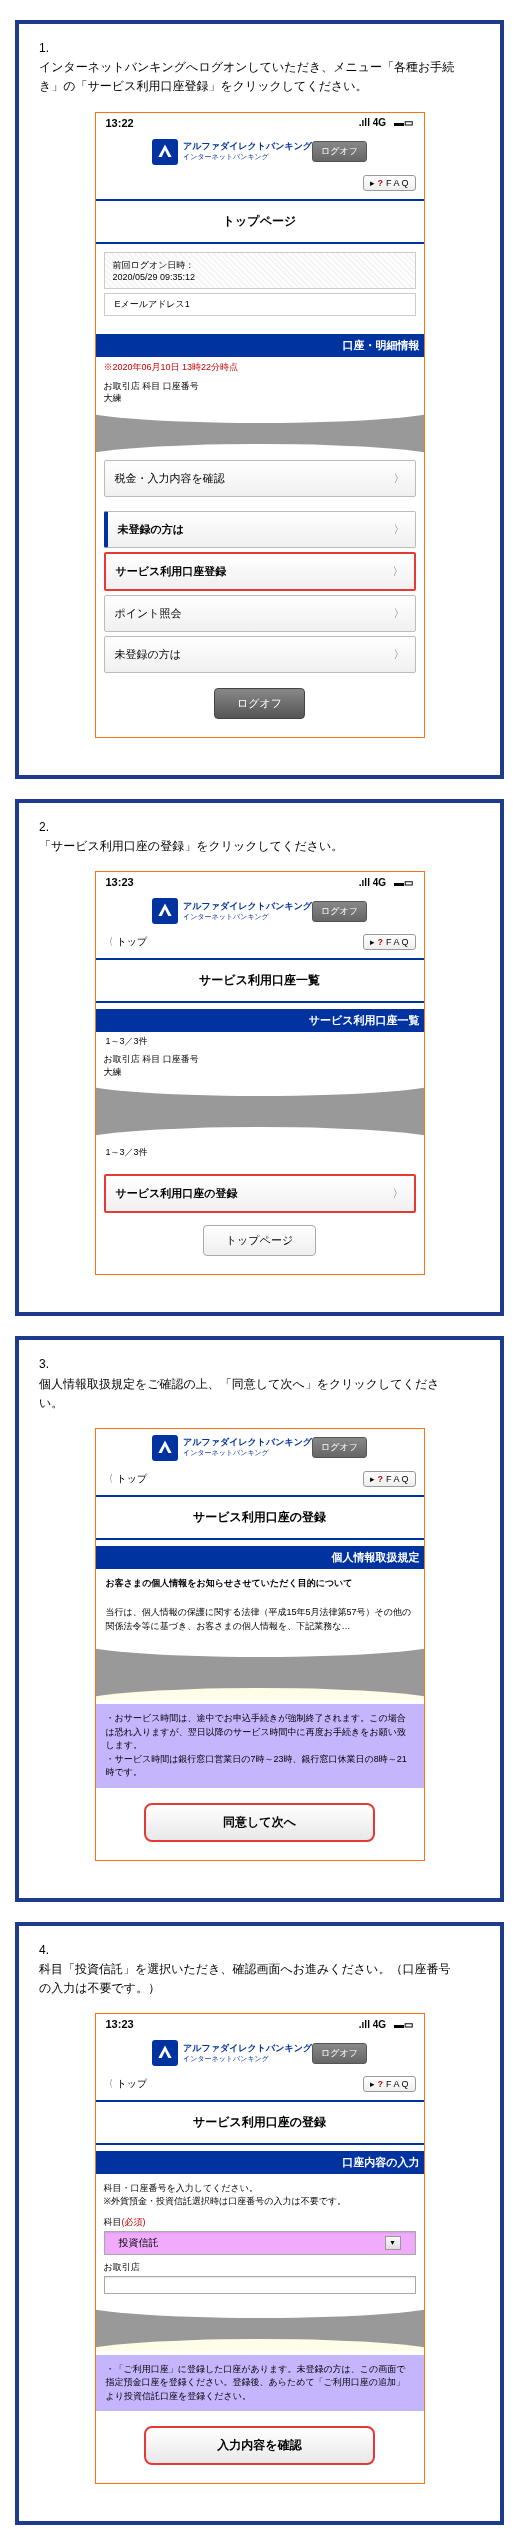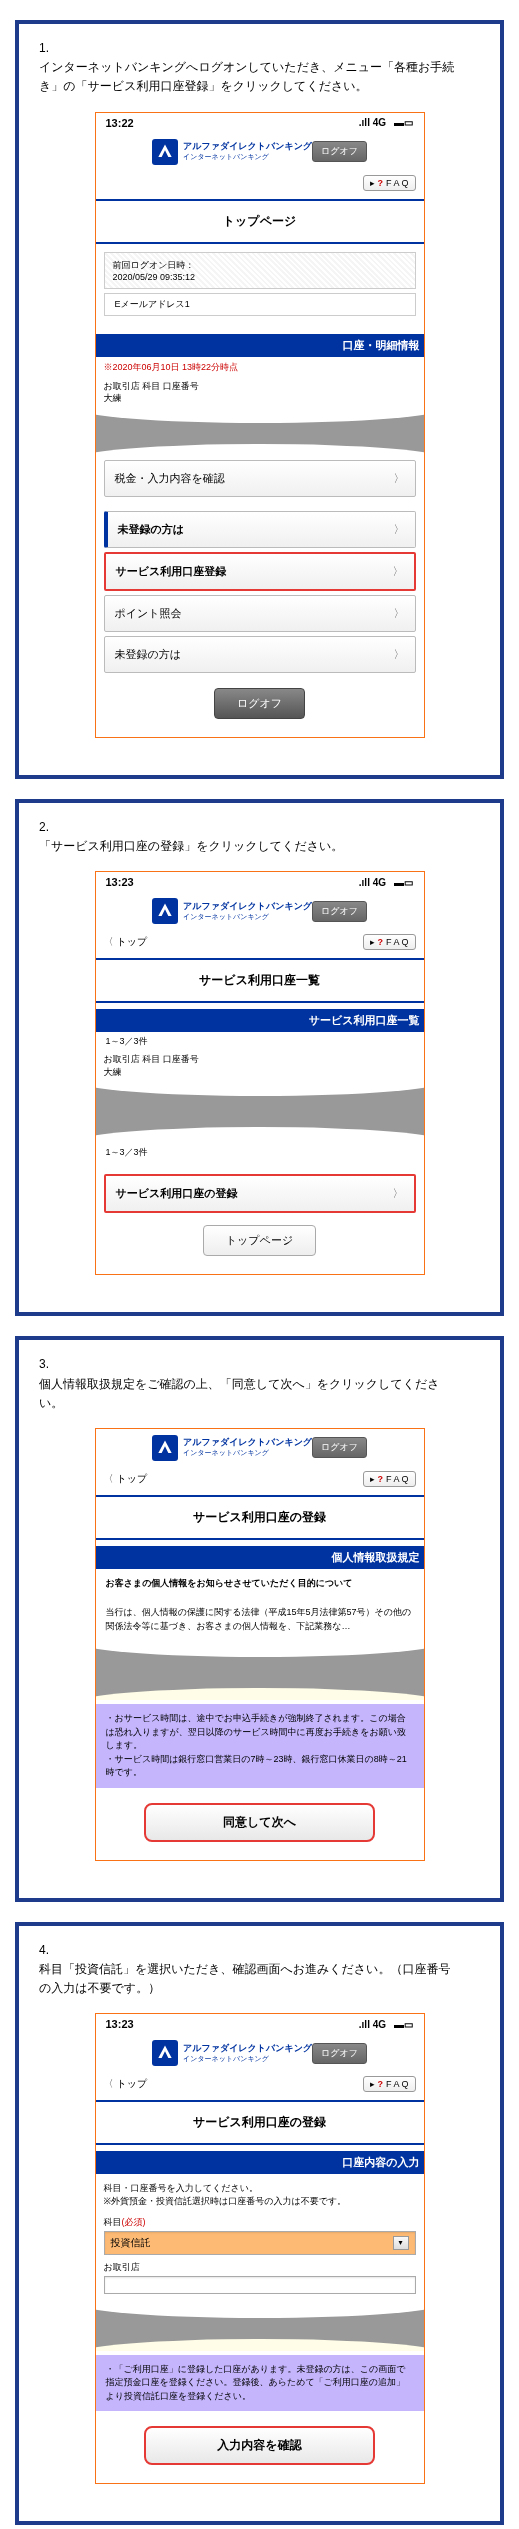--- a/index.html
+++ b/index.html
@@ -46,21 +46,21 @@
     .pagination { font-size: 9px; padding: 3px 10px; }
     .big-btn-outline { display: block; margin: 12px auto 18px; background: linear-gradient(#fff, #eee); border: 1px solid #aaa; border-radius: 4px; padding: 7px 22px; font-size: 11px; width: fit-content; text-align: center; }
     .yellow-notice { background: #c4b5fd; font-size: 9px; padding: 8px 10px; line-height: 1.5; }
     .body-text { font-size: 9px; padding: 8px 10px; line-height: 1.5; }
     .body-text.bold { font-weight: bold; }
     .agree-btn { display: block; margin: 15px auto 18px; background: linear-gradient(#fff, #e8e8e8); border: 2.5px solid #e53935; border-radius: 8px; padding: 9px 0; font-size: 12px; font-weight: bold; text-align: center; width: 231px; }
     .form-area { padding: 8px; font-size: 9px; }
     .form-note { font-size: 9px; line-height: 1.4; margin-bottom: 8px; }
     .form-label { font-size: 9px; margin: 6px 0 2px; }
     .req { color: #c00; }
-    .select-box { background: #fdba74; border: 1px solid #aaa; padding: 4px 6px; font-size: 10px; display: flex; justify-content: space-between; align-items: center; box-shadow: inset 0 1px 2px rgba(0,0,0,0.1); }
+    .select-box { background: #f0abfc; border: 1px solid #aaa; padding: 4px 14px; font-size: 10px; display: flex; justify-content: space-between; align-items: center; box-shadow: inset 0 1px 2px rgba(0,0,0,0.1); }
     .input-box { background: #fff; border: 1px solid #aaa; padding: 4px 6px; font-size: 10px; box-shadow: inset 0 1px 2px rgba(0,0,0,0.1); min-height: 18px; }
     .dropdown-btn { background: linear-gradient(#fafafa, #ddd); border: 1px solid #999; width: 16px; height: 14px; display: flex; align-items: center; justify-content: center; font-size: 8px; }
   </style>
 </head>
 <body>
 
 <div class="page-outer">
   <div class="step-instruction">
     <span class="step-num">1.</span>
     <span class="step-text">インターネットバンキングへログオンしていただき、メニュー「各種お手続き」の「サービス利用口座登録」をクリックしてください。</span>

